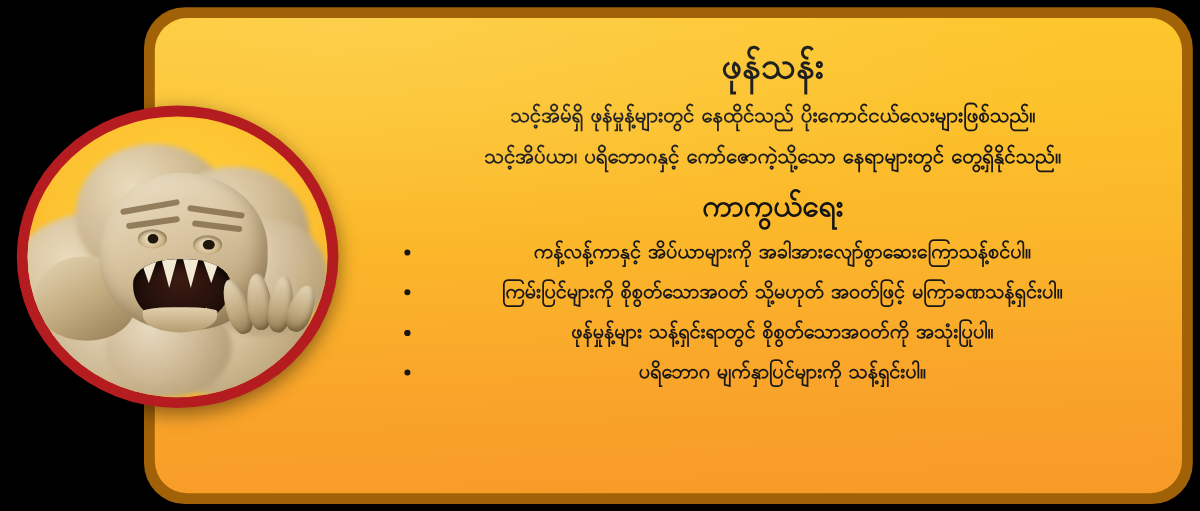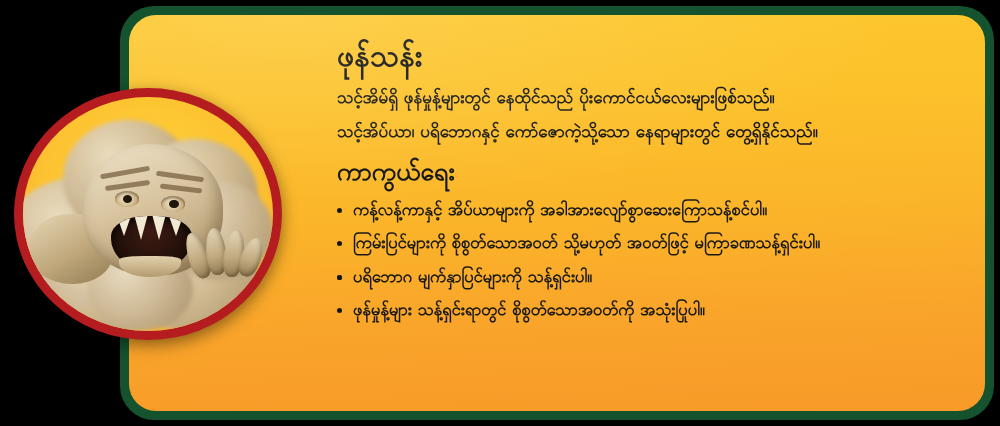--- a/index.html
+++ b/index.html
@@ -22,22 +22,23 @@
   }
 
   
   .card-border {
     position: absolute;
     left: 120px;
     top: 6px;
     width: 874px;
     height: 414px;
     border-radius: 34px;
-    background: #14532d;
+    background: #a16207;
     box-sizing: border-box;
+    text-align: center;
   }
   .card-inner {
     position: absolute;
     left: 9px;
     top: 9px;
     right: 9px;
     bottom: 9px;
     border-radius: 27px;
     background: linear-gradient(178deg,
         #fdc82e 0%,
@@ -305,25 +306,25 @@
           </li>
           <li class="bullet">
             <span class="dot"></span>
             <span>ကြမ်းပြင်များကို စိုစွတ်သောအဝတ် သို့မဟုတ် အဝတ်ဖြင့် မကြာခဏသန့်ရှင်းပါ။</span>
           </li>
           <li class="bullet">
             <span class="dot"></span>
           </li>
           <li class="bullet">
             <span class="dot"></span>
+            <span>ဖုန်မှုန့်များ သန့်ရှင်းရာတွင် စိုစွတ်သောအဝတ်ကို အသုံးပြုပါ။</span>
+          </li>
+          <li class="bullet">
+            <span class="dot"></span>
             <span>ပရိဘောဂ မျက်နှာပြင်များကို သန့်ရှင်းပါ။</span>
-          </li>
-          <li class="bullet">
-            <span class="dot"></span>
-            <span>ဖုန်မှုန့်များ သန့်ရှင်းရာတွင် စိုစွတ်သောအဝတ်ကို အသုံးပြုပါ။</span>
           </li>
         </ul>
 
       </div>
     </div>
   </div>
 
   <div class="badge">
     <div class="badge-ring">
       <div class="badge-ring-inner">

